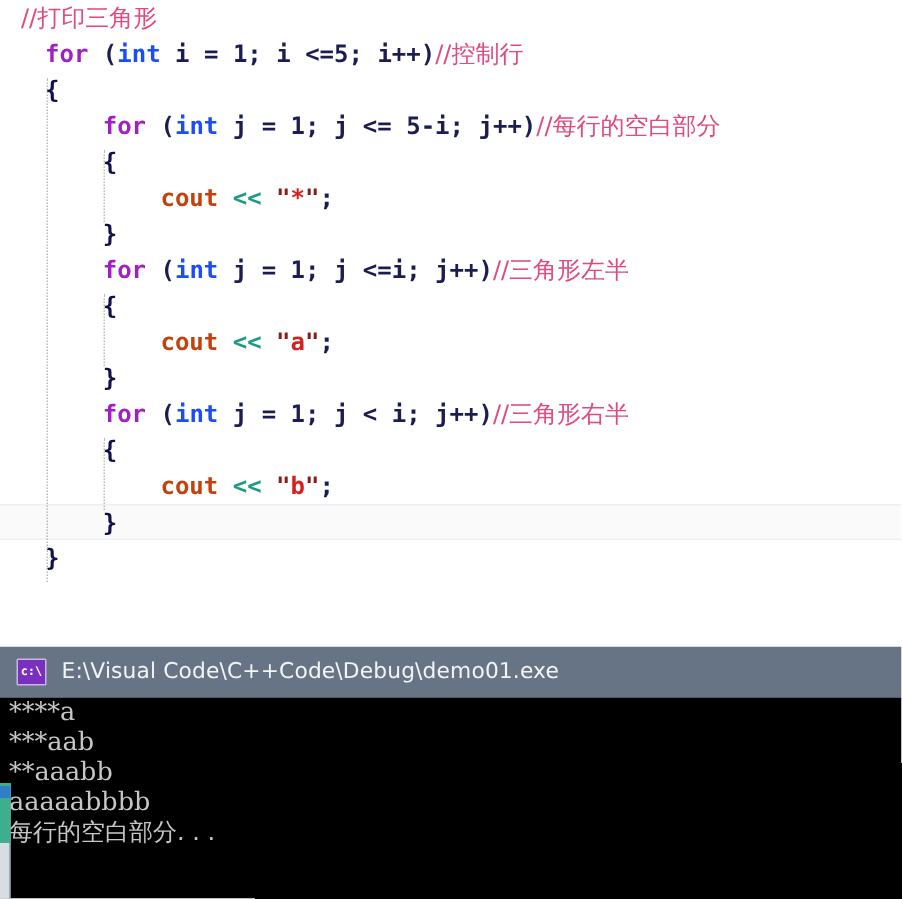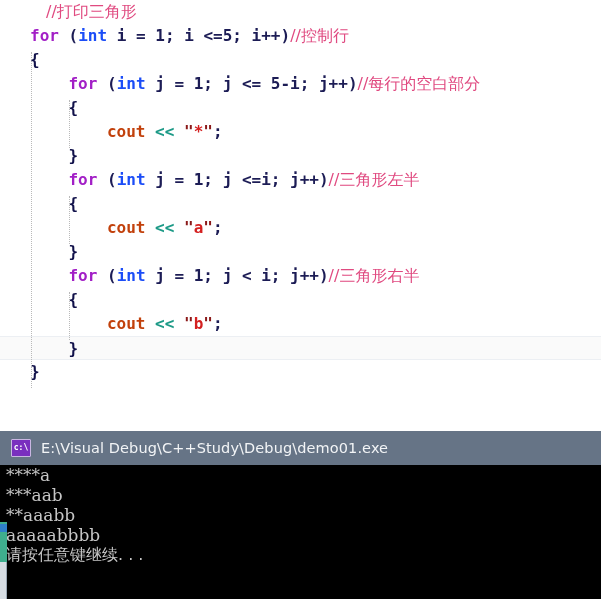--- a/index.html
+++ b/index.html
@@ -169,21 +169,21 @@
     width: 7px;
     height: 8px;
     background: #2f7fc9;
   }
 </style>
 </head>
 <body>
 
 <div id="editor">
   <div class="code-area" id="code-area">
-      <div class="code-line" style="padding-left: 46px;"><span class="t-cmt">//打印三角形</span></div>
+      <div class="code-line" style="padding-left: 14px;"><span class="t-cmt">//打印三角形</span></div>
       <div class="code-line" style="padding-left: 30px;"><span class="t-kw">for</span><span class="t-punc"> (</span><span class="t-type">int</span><span class="t-id"> i </span><span class="t-op">= </span><span class="t-num">1</span><span class="t-punc">; </span><span class="t-id">i </span><span class="t-op">&lt;=5</span><span class="t-punc">; </span><span class="t-id">i++</span><span class="t-punc">)</span><span class="t-cmt">//控制行</span></div>
       <div class="code-line" style="padding-left: 30px;"><span class="t-brace">{</span></div>
       <div class="code-line" style="padding-left: 68.48px;"><span class="t-kw">for</span><span class="t-punc"> (</span><span class="t-type">int</span><span class="t-id"> j </span><span class="t-op">= </span><span class="t-num">1</span><span class="t-punc">; </span><span class="t-id">j </span><span class="t-op">&lt;= </span><span class="t-num">5</span><span class="t-op">-</span><span class="t-id">i</span><span class="t-punc">; </span><span class="t-id">j++</span><span class="t-punc">)</span><span class="t-cmt">//每行的空白部分</span></div>
       <div class="code-line" style="padding-left: 68.48px;"><span class="t-brace">{</span></div>
       <div class="code-line" style="padding-left: 106.96px;"><span class="t-std">cout</span><span class="t-shift"> &lt;&lt; </span><span class="t-strq">"</span><span class="t-strc">*</span><span class="t-strq">"</span><span class="t-punc">;</span></div>
       <div class="code-line" style="padding-left: 68.48px;"><span class="t-brace">}</span></div>
       <div class="code-line" style="padding-left: 68.48px;"><span class="t-kw">for</span><span class="t-punc"> (</span><span class="t-type">int</span><span class="t-id"> j </span><span class="t-op">= </span><span class="t-num">1</span><span class="t-punc">; </span><span class="t-id">j </span><span class="t-op">&lt;=i</span><span class="t-punc">; </span><span class="t-id">j++</span><span class="t-punc">)</span><span class="t-cmt">//三角形左半</span></div>
       <div class="code-line" style="padding-left: 68.48px;"><span class="t-brace">{</span></div>
       <div class="code-line" style="padding-left: 106.96px;"><span class="t-std">cout</span><span class="t-shift"> &lt;&lt; </span><span class="t-strq">"</span><span class="t-strc">a</span><span class="t-strq">"</span><span class="t-punc">;</span></div>
       <div class="code-line" style="padding-left: 68.48px;"><span class="t-brace">}</span></div>
@@ -196,30 +196,30 @@
       <div class="guide" style="left: 69.48px; top: 100px; height: 48px;"></div>
       <div class="guide" style="left: 69.48px; top: 196px; height: 48px;"></div>
       <div class="guide" style="left: 69.48px; top: 292px; height: 48px;"></div>
     </div>
 </div>
 
 <div id="console-window">
 
   <div id="console-titlebar">
     <div id="console-icon">c:\</div>
-    <div id="console-title">E:\Visual Debug\C++Study\Debug\demo01.exe</div>
+    <div id="console-title">E:\Visual Code\C++Code\Debug\demo01.exe</div>
   </div>
 
   <div id="console-body">
     <div id="console-lines">
         <div class="console-line">****a</div>
         <div class="console-line">***aab</div>
         <div class="console-line">**aaabb</div>
         <div class="console-line">aaaaabbbb</div>
-        <div class="console-line prompt">请按任意键继续. . .</div>
+        <div class="console-line prompt">每行的空白部分. . .</div>
       </div>
 
   </div>
 </div>
 
 <div id="left-scrollbar-sliver"></div>
 <div id="left-scrollbar-thumb"></div>
 <div id="left-scrollbar-arrow"></div>
 
 </body></html>

